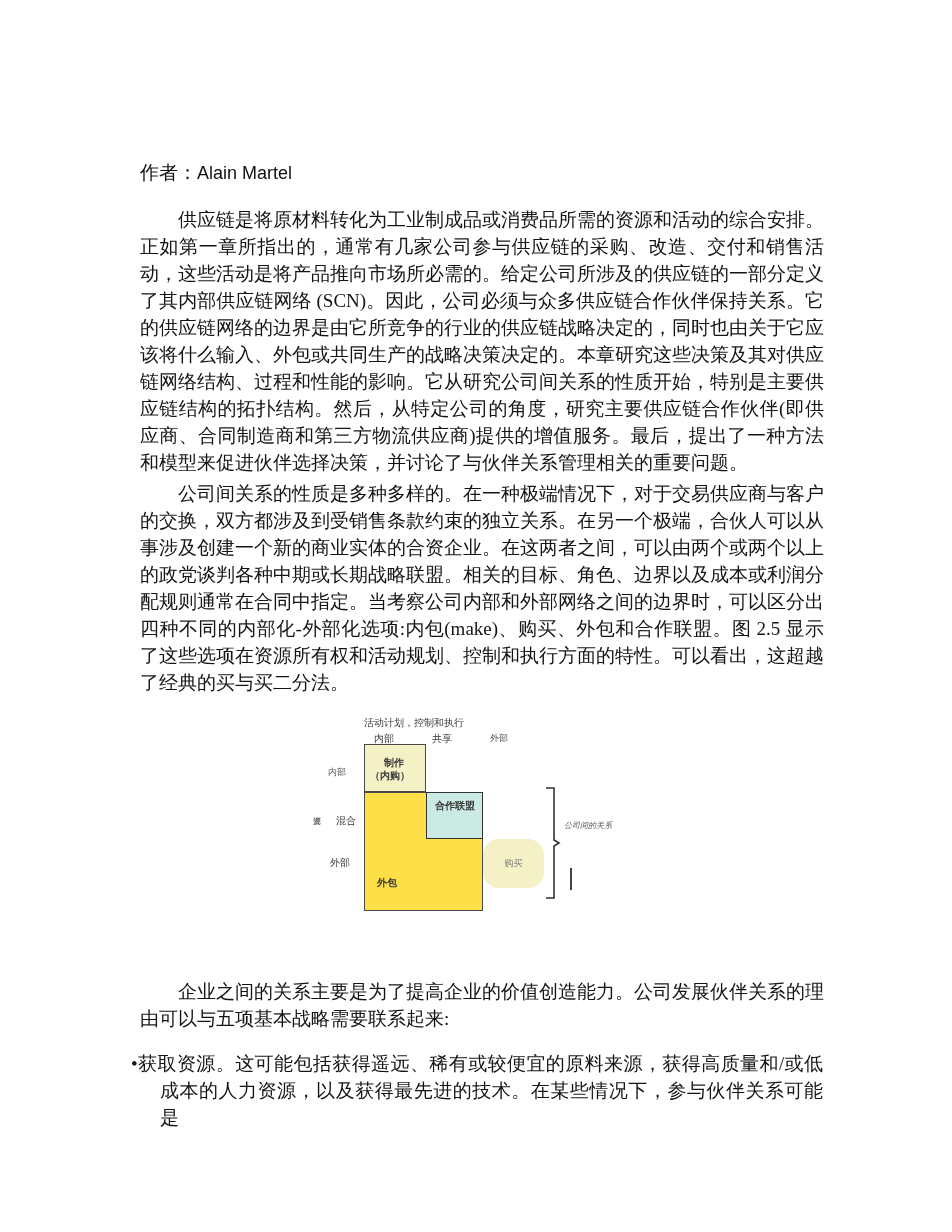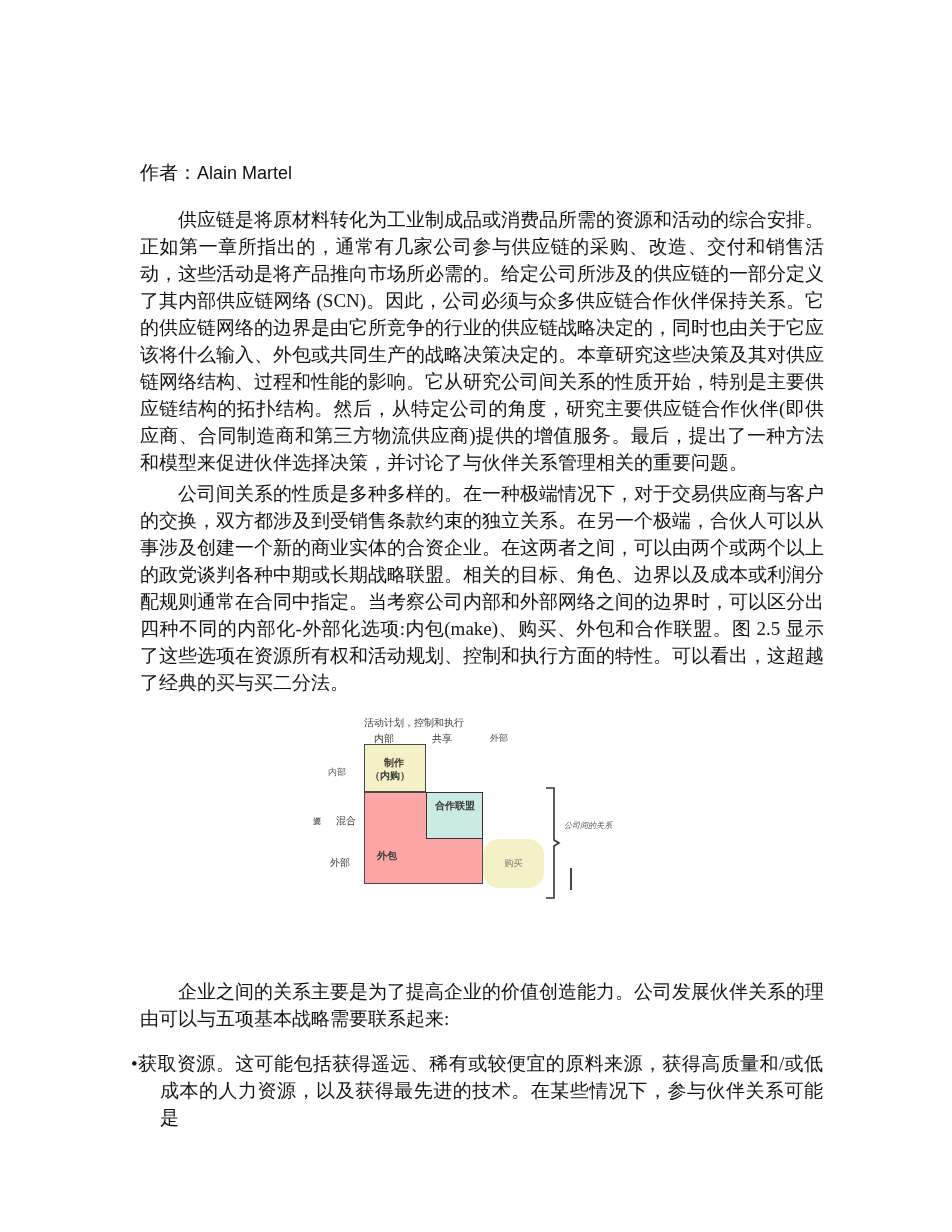--- a/index.html
+++ b/index.html
@@ -74,22 +74,22 @@
     font-size: 8px; color: #555; letter-spacing: 1px;
   }
   .fig-box { position: absolute; }
   .box-make {
     left: 56px; top: 34px; width: 62px; height: 48px;
     background: #f5f1c6; border: 1px solid #4a4a4a;
     font-size: 10px; font-weight: bold; color: #3a3a3a;
     padding: 12px 3px 0 5px; text-indent: 14px; line-height: 13px;
   }
   .box-outsource {
-    left: 56px; top: 82px; width: 119px; height: 92px;
-    background: #fca5a5; border: 1px solid #4a4a4a;
+    left: 56px; top: 82px; width: 119px; height: 119px;
+    background: #fde047; border: 1px solid #4a4a4a;
   }
   .box-outsource .lbl {
     position: absolute; left: 12px; bottom: 20px;
     font-size: 10px; font-weight: bold; color: #3a3a3a;
   }
   .box-alliance {
     left: 118px; top: 82px; width: 57px; height: 47px;
     background: #cbeae3; border: 1px solid #333;
     font-size: 10px; font-weight: bold; color: #3a3a3a;
     padding: 6px 0 0 8px;

